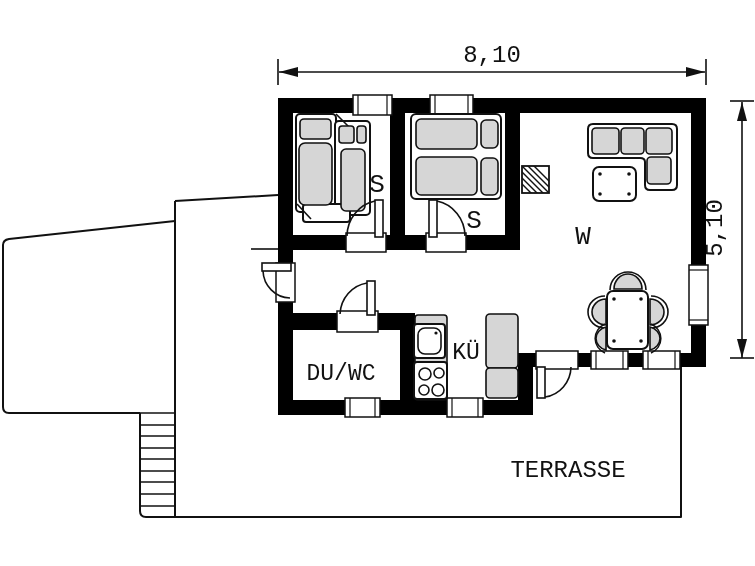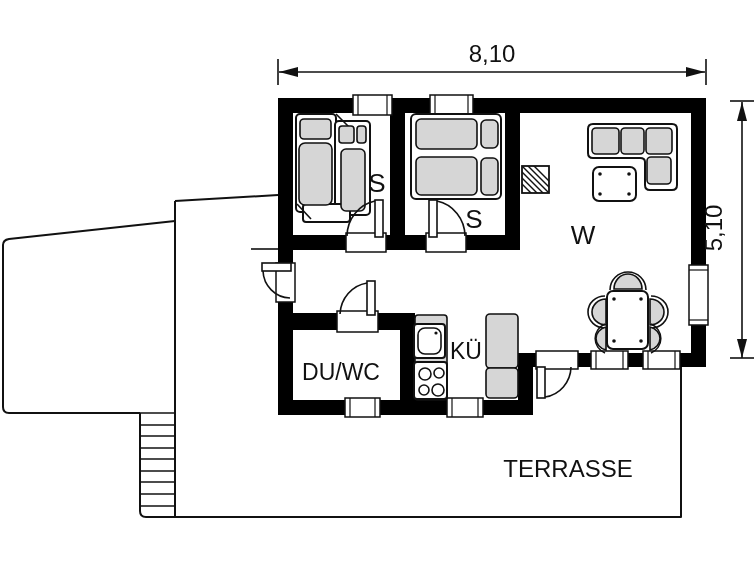--- a/index.html
+++ b/index.html
@@ -9,20 +9,21 @@
     width: 755px;
     height: 566px;
     overflow: hidden;
     font-family: "Liberation Sans", sans-serif;
   }
   .plan-wrap {
     position: relative;
     width: 604px;
     height: 566px;
     background: #ffffff;
+    font-family: Liberation Mono, monospace;
   }
   svg { display: block; }
   .wall { fill: #000000; stroke: none; }
   .win  { fill: #ffffff; stroke: #111111; stroke-width: 1.5; }
   .wtick { stroke: #111111; stroke-width: 1.2; }
   .thresh { fill: #ffffff; stroke: #111111; stroke-width: 1.5; }
   .leaf { fill: #ffffff; stroke: #111111; stroke-width: 1.6; }
   .arc  { fill: none; stroke: #111111; stroke-width: 1.6; }
   .furnw { fill: #ffffff; stroke: #111111; stroke-width: 2; }
   .furng { fill: #d6d6d6; stroke: #111111; stroke-width: 1.6; }

